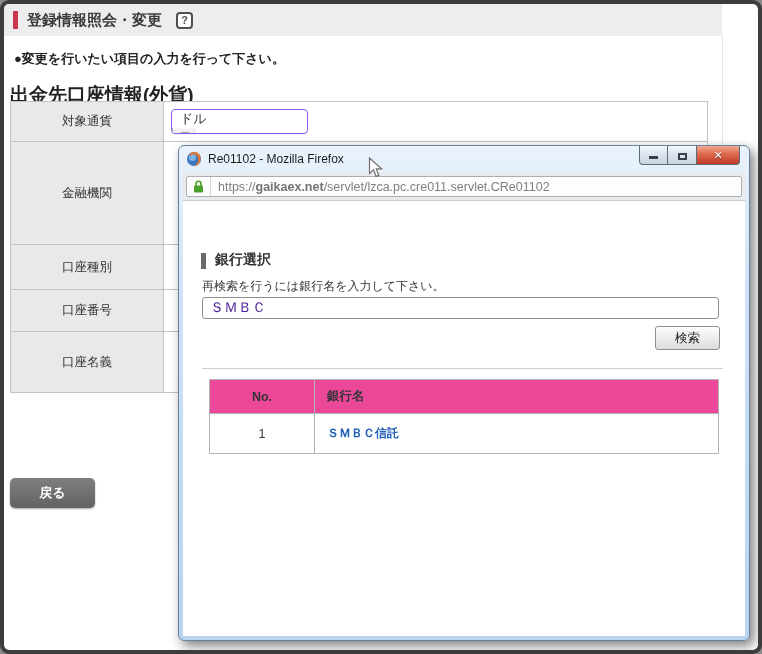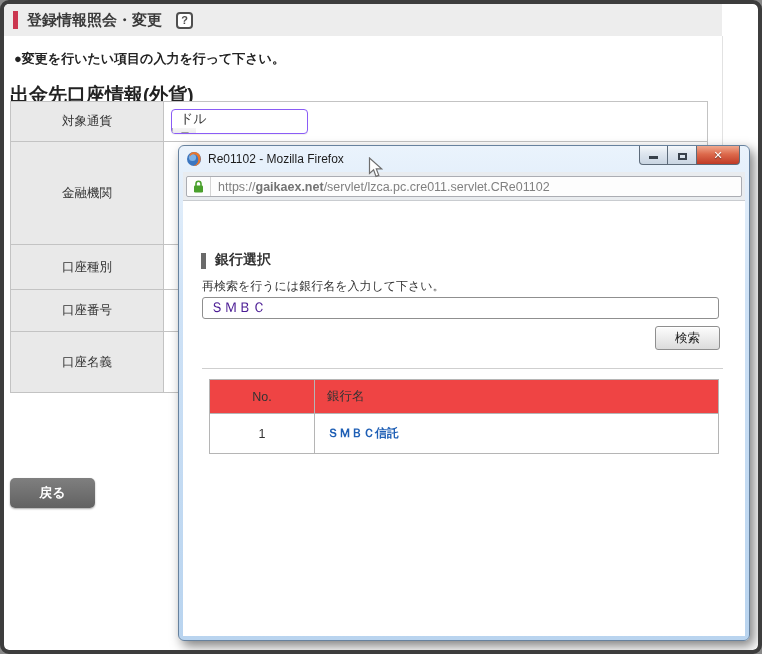--- a/index.html
+++ b/index.html
@@ -110,21 +110,21 @@
     background:linear-gradient(#fdfdfd,#dcdcdc); border:1px solid #8f8f8f; border-radius:3px;
     font-size:12.5px; color:#222; cursor:pointer; font-family:inherit;
     box-shadow:inset 0 1px 0 #fff;
   }
   .pp-divider { position:absolute; left:19px; top:167px; width:521px; height:1px; background:#cfcfcf; }
 
   table.results { position:absolute; left:26px; top:178px; width:510px; border-collapse:collapse; }
   table.results th, table.results td { border:1px solid #b5b5b5; font-size:12.5px; color:#333; }
   table.results tr { height:34px; }
   table.results tr.data-row { height:40px; }
-  table.results th { background:#ef4444; font-weight:normal; }
+  table.results th { background:#ec4899; font-weight:bold; }
   table.results th.no-col, table.results td.no-col { width:105px; text-align:center; }
   table.results th.bank-col { text-align:left; padding-left:12px; }
   table.results td.bank-col { padding-left:12px; }
   table.results { border:1px solid #9c9c9c; }
   a.bank-link { text-decoration:none; font-size:12px; cursor:pointer;font-weight:bold; }
 
   .cursor { position:absolute; left:364px; top:153px; z-index:50; pointer-events:none; }
 </style>
 </head>
 <body>

